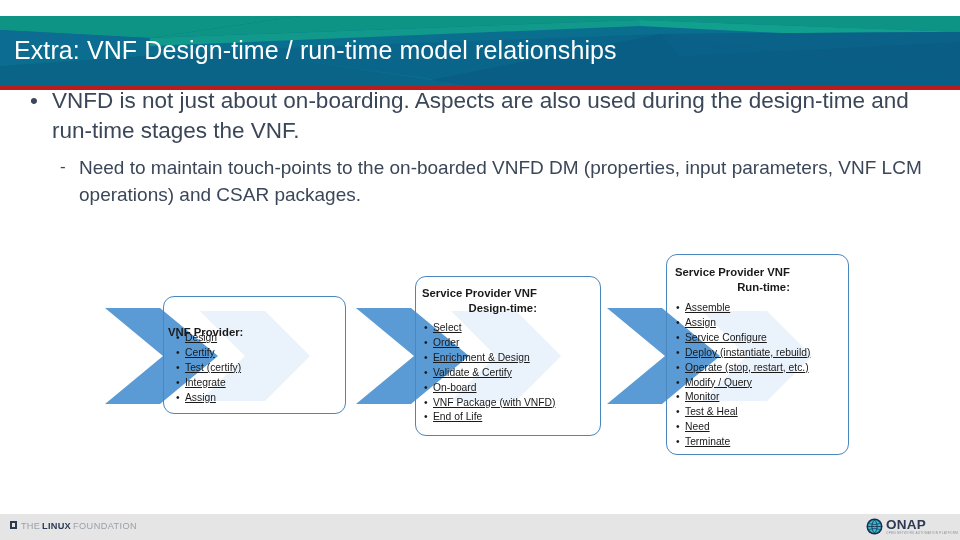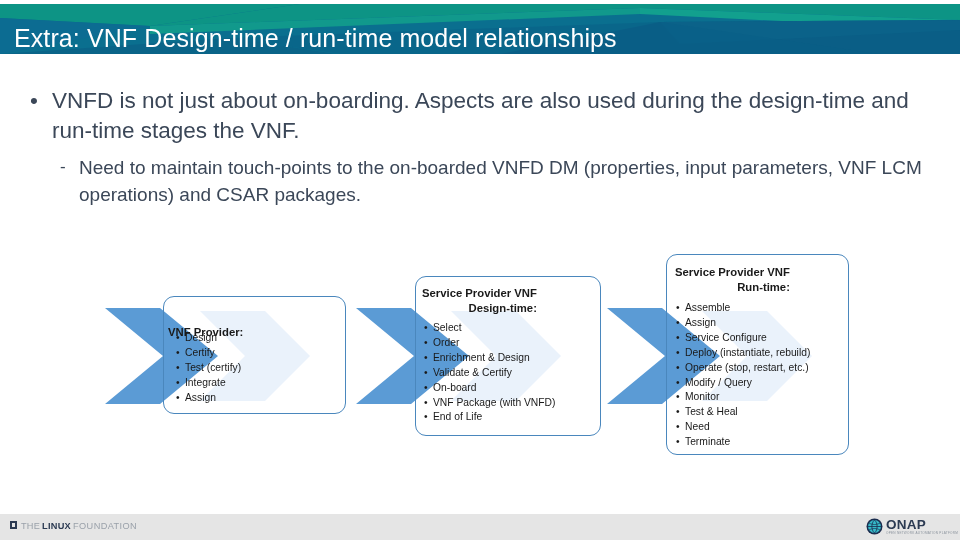--- a/index.html
+++ b/index.html
@@ -11,24 +11,24 @@
     height: 540px;
     background: #ffffff;
     font-family: "Liberation Sans", sans-serif;
     overflow: hidden;
     position: relative;
   }
 
   
   .header-band {
     position: absolute;
-    left: 0; top: 4px;
-    width: 960px; height: 50px;
+    left: 0; top: 16px;
+    width: 960px; height: 74px;
     overflow: hidden;
-    background: #15803d;
+    background: #b91c1c;
   }
   .header-band svg {
     position: absolute;
     left: 0; top: 0;
     width: 960px; height: 70px;
     display: block;
   }
   .slide-title {
     position: absolute;
     left: 14px;
@@ -108,20 +108,21 @@
     text-align: right;
   }
   .stage-list {
     position: absolute;
     font-size: 10.3px;
     color: #1a1a1a;
     line-height: 14.9px;
   }
   .stage-list .li {
     white-space: nowrap;
+    text-decoration: underline;
   }
   .stage-list .li .dot {
     display: inline-block;
     width: 9px;
   }
 
   
   #stage-1 { left: 163px; top: 53px;  width: 183px; height: 118px; }
   #stage-1-title { left: 168px; top: 66px; margin-top: 16px; }
   #stage-1-list  { left: 176px; top: 88px; }

